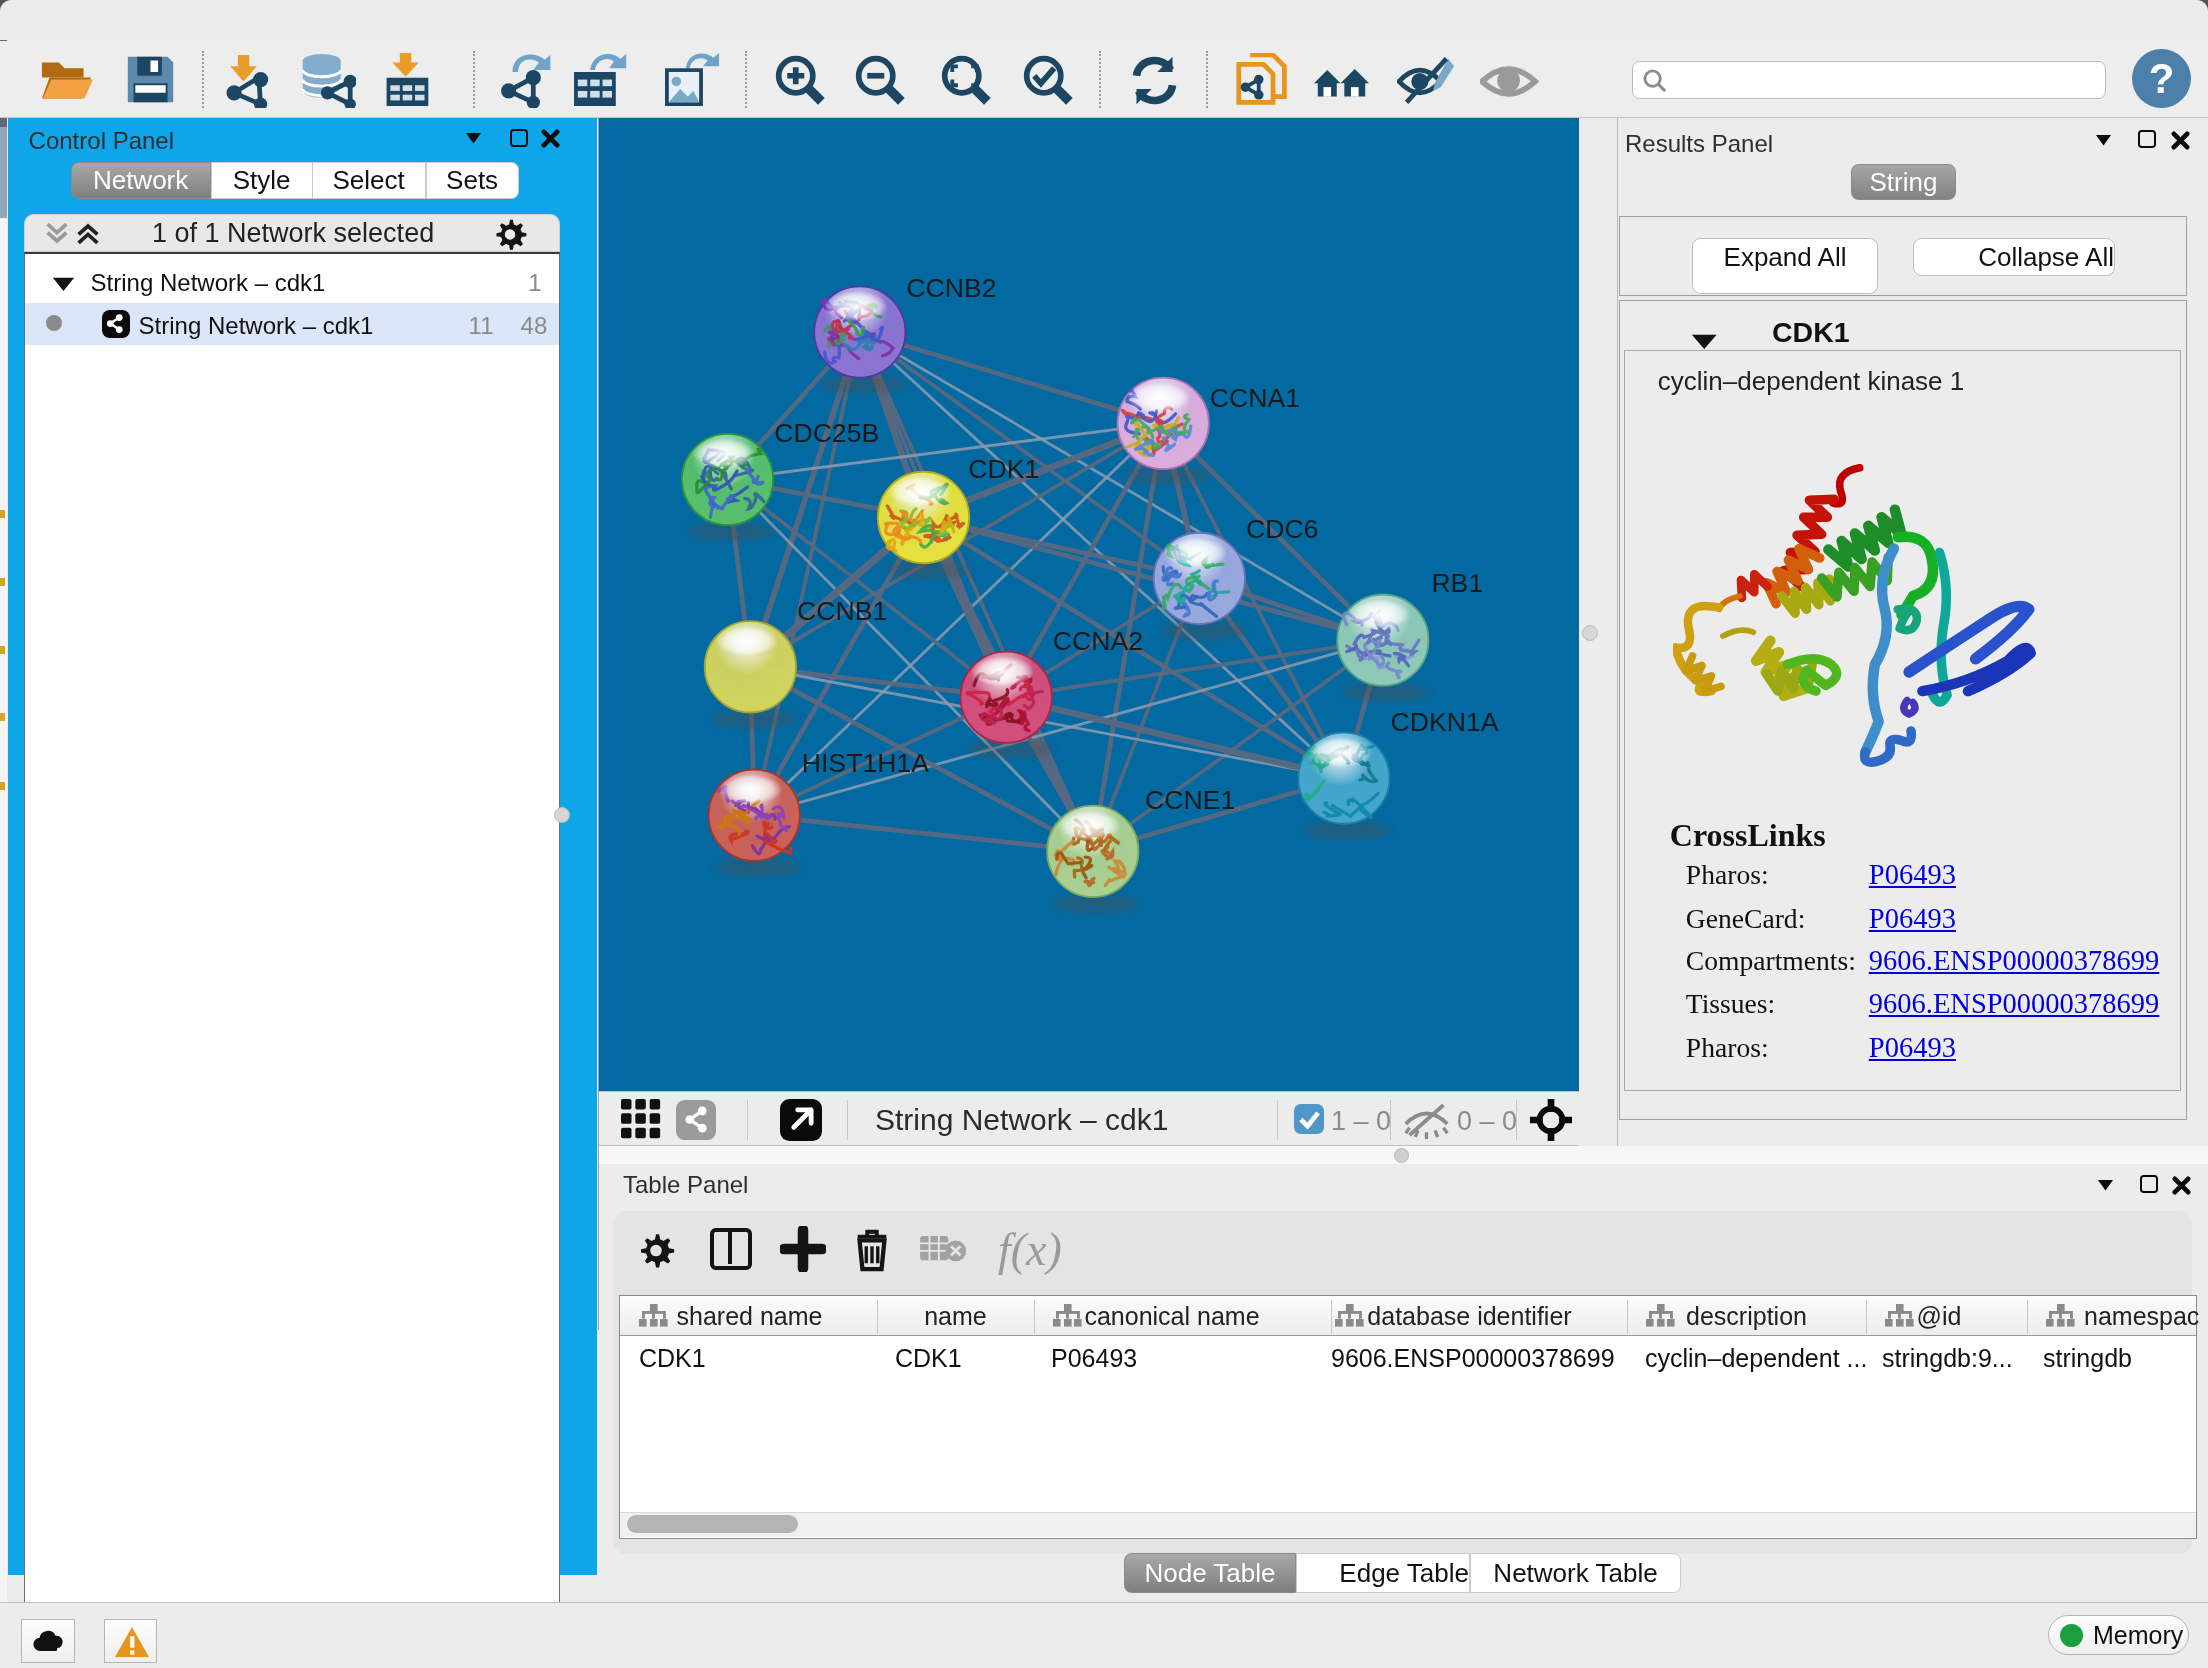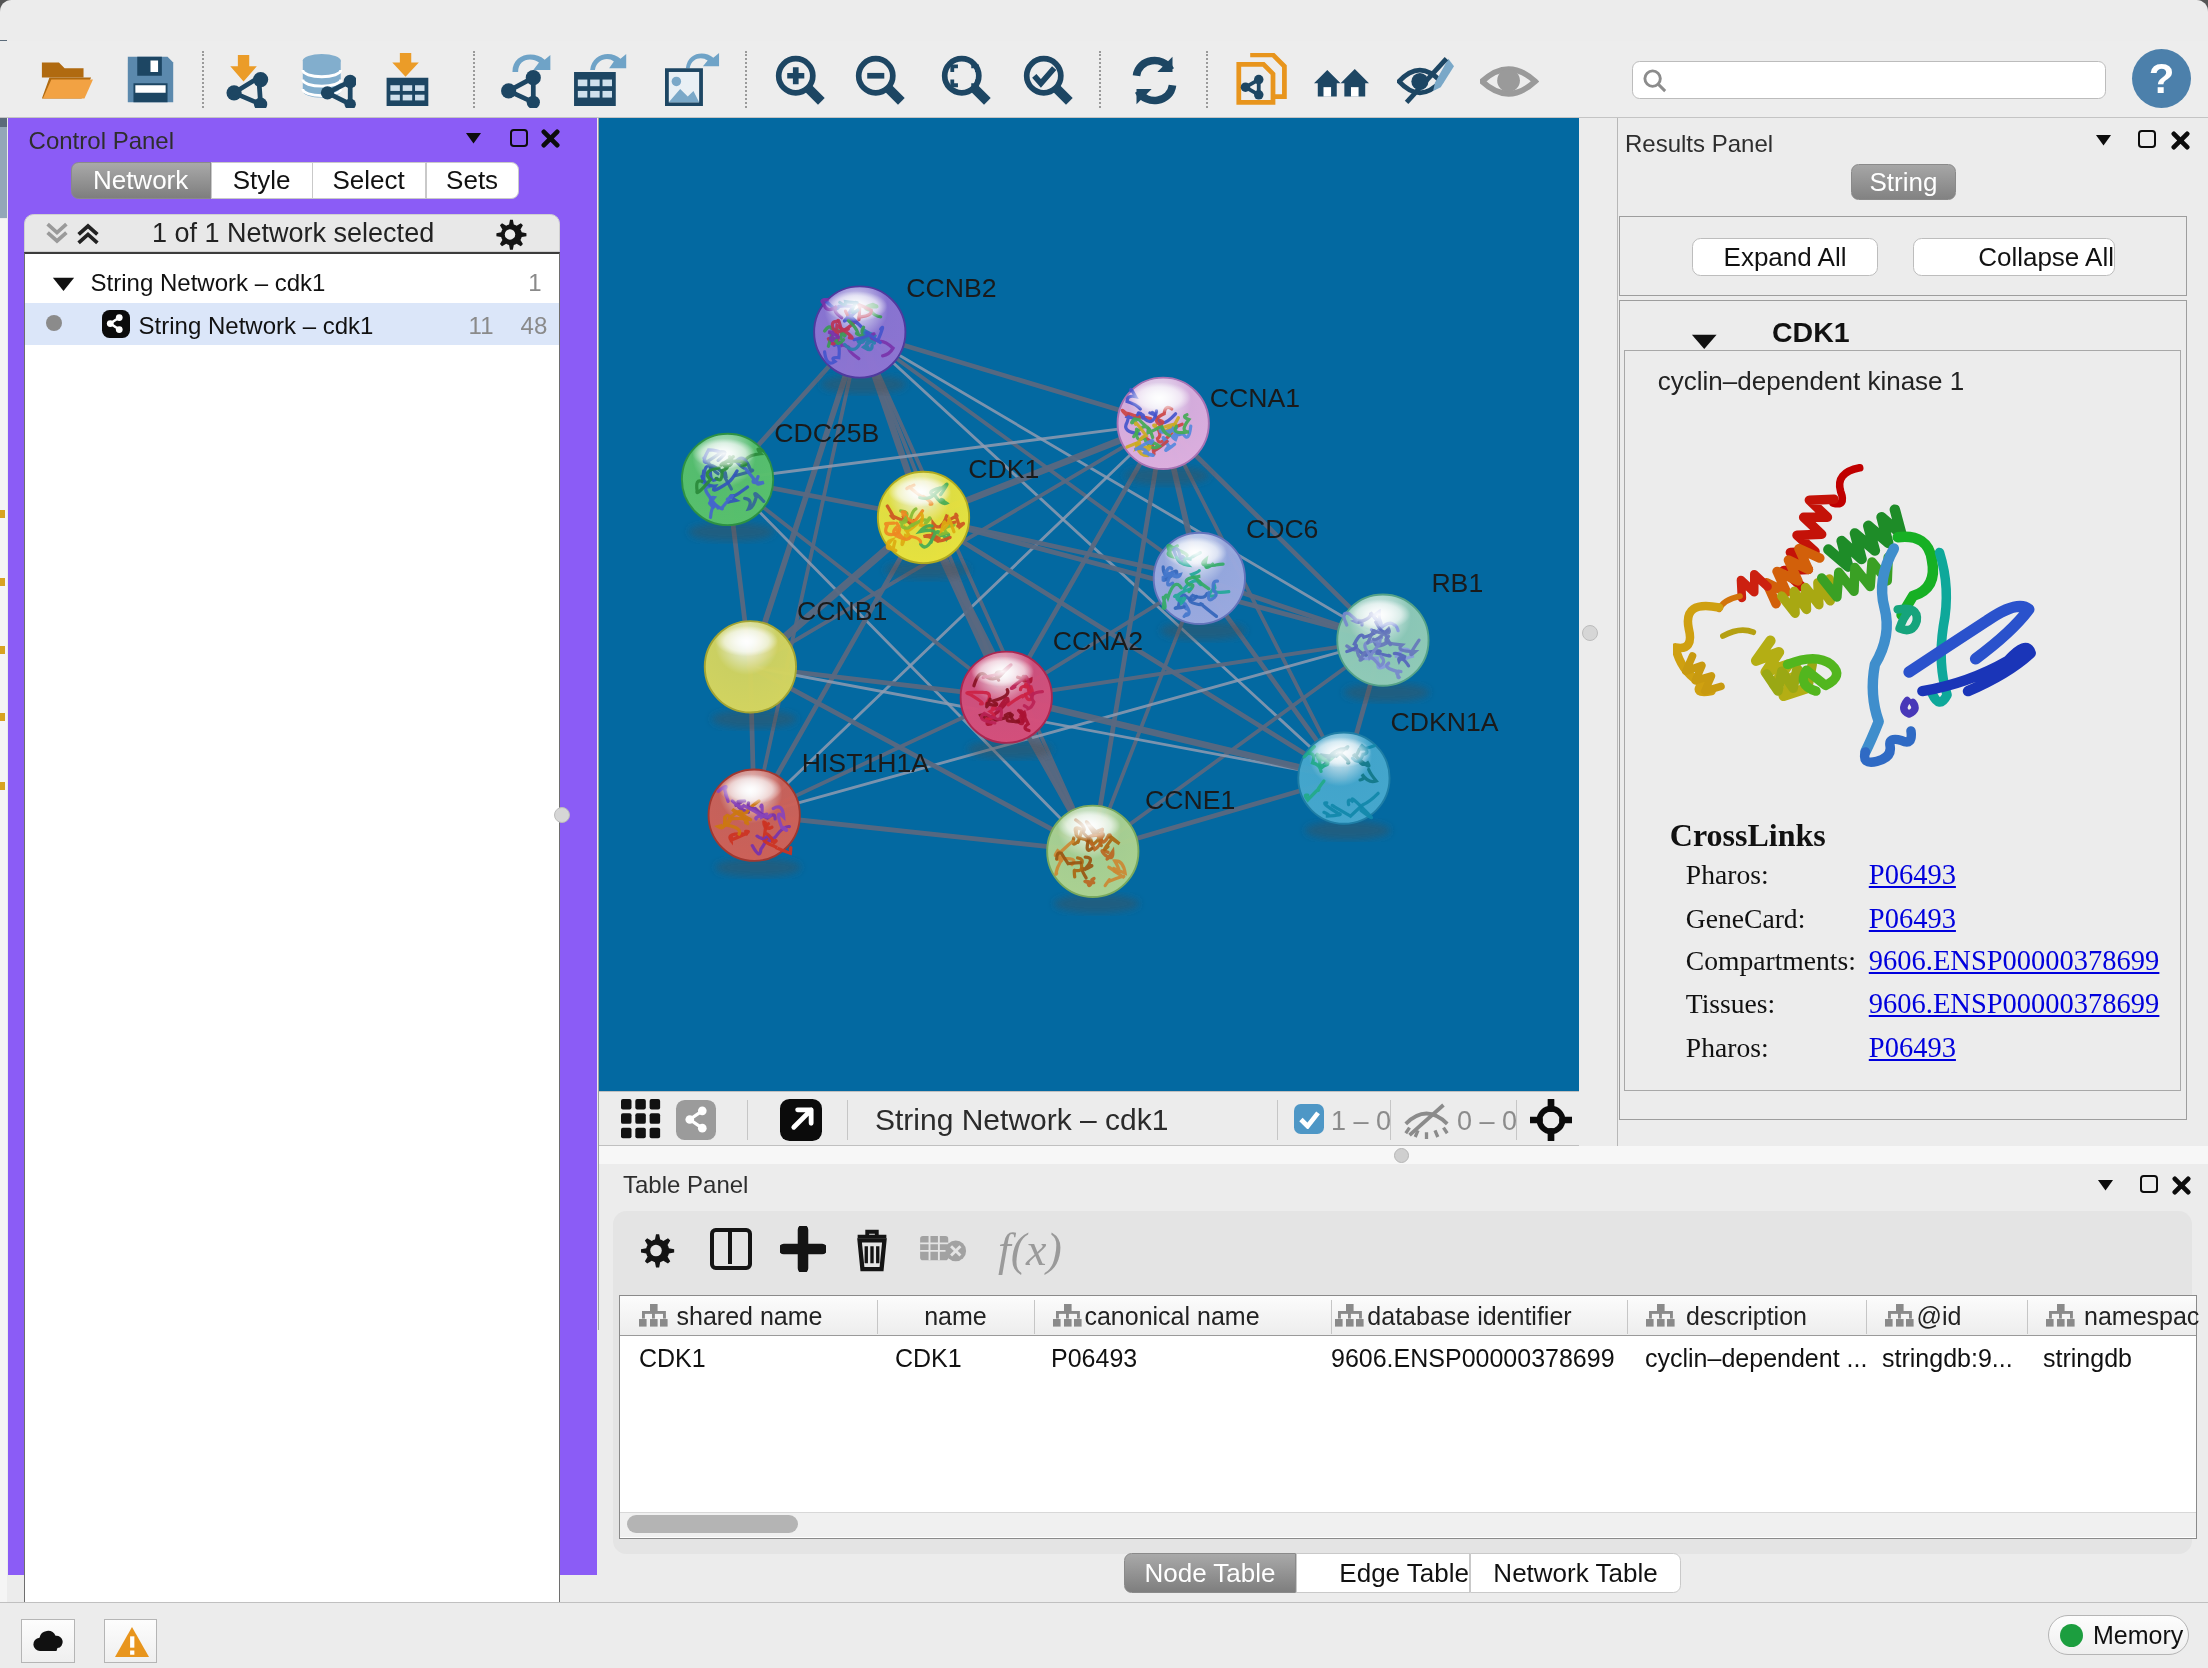--- a/index.html
+++ b/index.html
@@ -18,21 +18,21 @@
     font-size:27px; font-weight:bold; color:#3f3f3f; }
 
   
   #toolbar { position:absolute; left:0; top:41px; width:2208px; height:77px;
     background:#ededed; border-bottom:1px solid #c4c4c4; }
   .tsep { position:absolute; top:9.5px; height:57px; width:0;
     border-left:2.9px dotted #9a9a9a; }
   .ticon { position:absolute; top:12.4px; }
 
   
-  #cpanel { position:absolute; left:7.6px; top:118px; width:589px; height:1457px; background:#8b5cf6; }
+  #cpanel { position:absolute; left:7.6px; top:118px; width:589px; height:1457px; background:#0ea5e9; }
   .ptitle { font-size:24px; color:#2e2e2e; }
 
   
   .tab { position:absolute; top:44px; height:37px; font-size:26px; color:#111;
     background:#fff; border:1px solid #c9c9c9; text-align:center; line-height:35px; }
   .tabsel { background:linear-gradient(#a9a9a9,#7e7e7e); color:#fff; border-color:#8a8a8a; }
 
   
   #netview { position:absolute; left:598px; top:118px; width:981px; height:1212px; background:#0369a1; border-left:1px solid #a0a0a0; }
   #netbar { position:absolute; left:599px; top:1091px; width:980px; height:55px;
@@ -728,21 +728,21 @@
         <path d="M1 1 h16 l-8 11 z" fill="#0c0c0c"></path>
       </svg>
     <div class="abs" style="left:559px; top:12.4px; width:18px; height:18px; border:2.9px solid #0c0c0c; border-radius:3.8px;"></div>
     <svg class="abs" style="left:592px; top:13.3px;" width="19" height="19" viewBox="0 0 20 20">
         <path d="M3 3 L17 17 M17 3 L3 17" stroke="#0c0c0c" stroke-width="5" stroke-linecap="round"></path>
       </svg>
 
     <div class="abs" style="left:272px; top:46px; width:105px; height:36px; background:linear-gradient(#a6a6a6,#828282); border:1px solid #8a8a8a; border-radius:7.6px; color:#fff; font-size:26px; text-align:center; line-height:34px;">String</div>
 
     <div class="abs" style="left:40px; top:98px; width:568px; height:80px; border:1.9px solid #9d9d9d; background:#ececec;">
-      <div class="abs" style="left:72px; top:21px; width:186px; height:38px; background:#fff; border:1px solid #bdbdbd; border-radius:8.6px; font-size:26px; text-align:center; line-height:36px; color:#111;">Expand All</div>
+      <div class="abs" style="left:72px; top:21px; width:186px; height:56px; background:#fff; border:1px solid #bdbdbd; border-radius:8.6px; font-size:26px; text-align:center; line-height:36px; color:#111;">Expand All</div>
       <div class="abs" style="left:293px; top:21px; width:202px; height:38px; background:#fff; border:1px solid #bdbdbd; border-radius:8.6px; font-size:26px; text-align:right; line-height:36px; color:#111;">Collapse All</div>
     </div>
 
     <div class="abs" style="left:40px; top:182px; width:568px; height:820px; border:1.9px solid #9d9d9d; background:#ececec;">
       <svg class="abs" style="left:70px; top:31px;" width="28.5" height="19" viewBox="0 0 30 20">
           <path d="M2 3 h26 l-13 15 z" fill="#111"></path>
         </svg>
       <div class="abs" style="left:152px; top:15px; font-size:28.5px; font-weight:bold; color:#111;">CDK1</div>
 
       <div class="abs" style="left:3.8px; top:49px; width:557px; height:741px; border:1.9px solid #a8a8a8; background:#ececec;">

